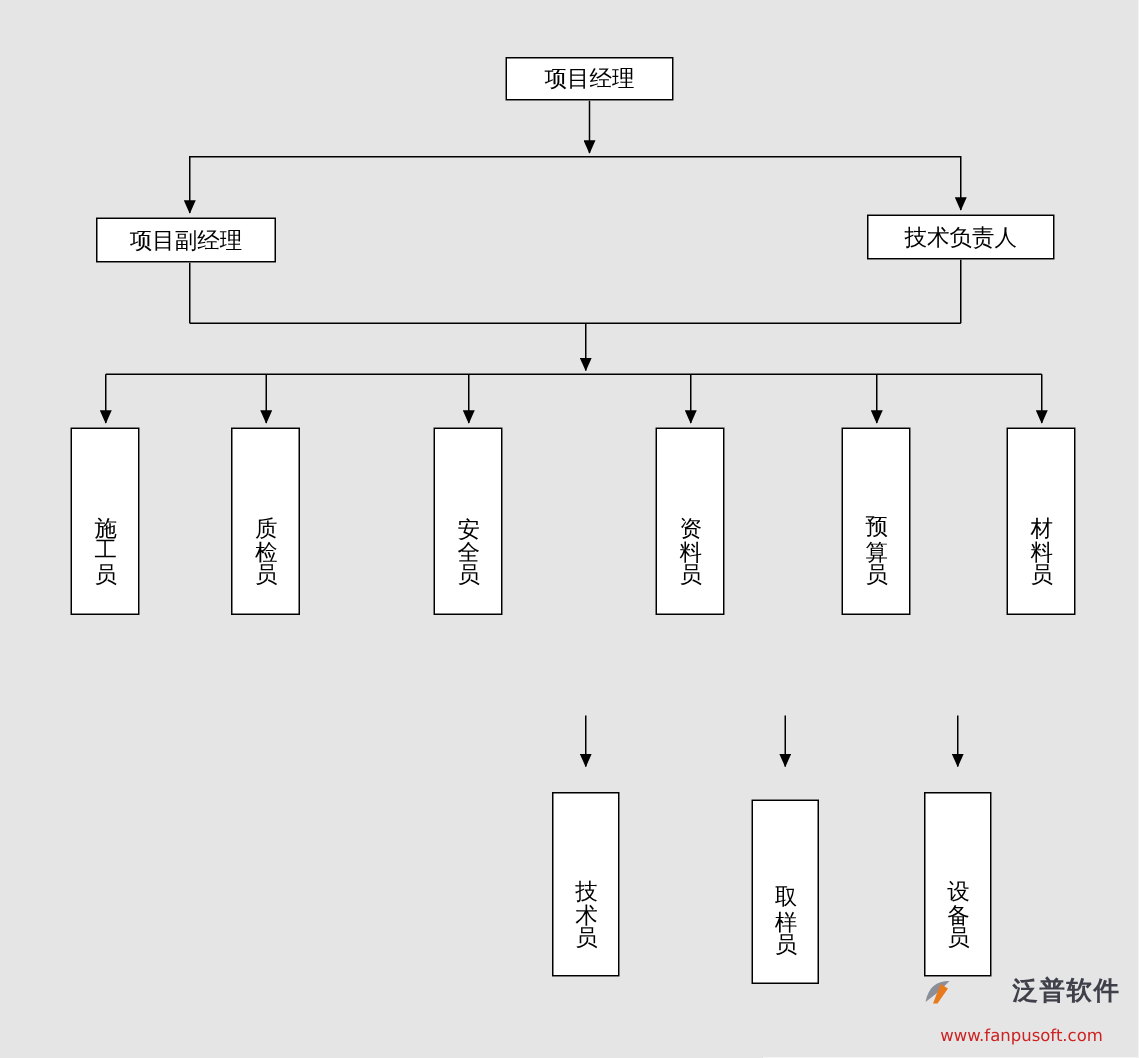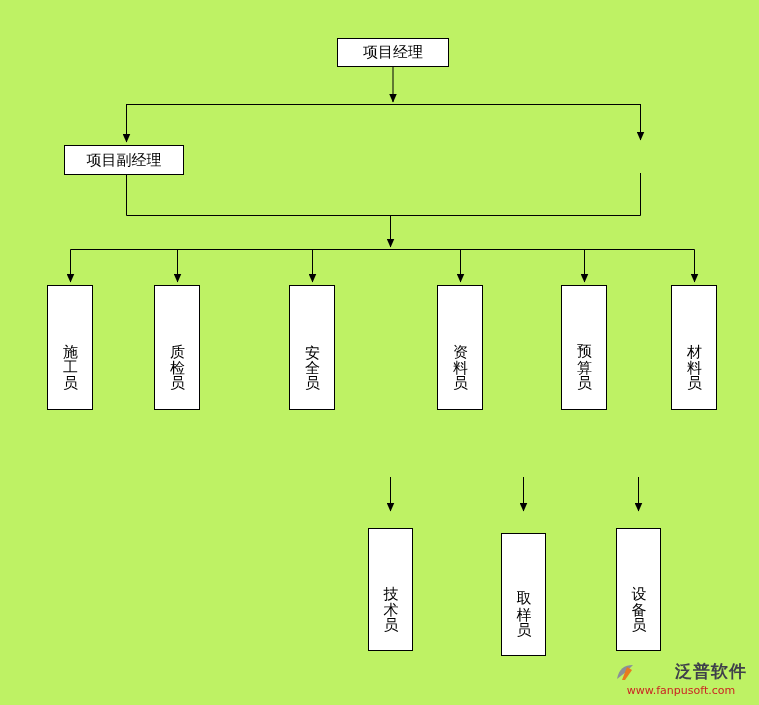--- a/index.html
+++ b/index.html
@@ -1,36 +1,36 @@
 <!DOCTYPE html>
 <html><head>
 <meta charset="utf-8">
 <style>
   * { margin:0; padding:0; box-sizing:border-box; }
   html,body { background:#fff; }
   body { font-family:"DejaVu Sans","Liberation Sans",sans-serif; color:#000; }
   .canvas {
-    position:relative; width:759px; height:705px; background:#bef264;
+    position:relative; width:759px; height:705px; background:#e5e5e5;
     margin:0 auto; overflow:hidden;
   }
   .connector-layer { position:absolute; left:0; top:0; width:759px; height:705px; }
   .connector-layer line { stroke:#000; stroke-width:1; }
   .node {
     position:absolute; border:1px solid #000; background:#fff;
     display:flex; align-items:center; justify-content:center;
     font-size:15px; line-height:1; color:#000;
   }
   .vtext {
     writing-mode:vertical-rl; text-orientation:upright;
     letter-spacing:16px; margin-bottom:-16px; line-height:1;
   }
   .brand { position:absolute; right:12px; bottom:8px; text-align:center; }
   .brand-top { display:flex; align-items:center; justify-content:flex-start; gap:3px; }
   .brand-name { font-weight:bold; font-size:17px; color:#3f404a; letter-spacing:1px;margin-left:37px; }
-  .brand-url { font-size:11px; color:#cc2222; margin-top:1px; }
+  .brand-url { font-size:11px; color:#cc2222; margin-top:12px; }
 </style>
 </head>
 <body>
 
 <div class="canvas">
 
   <svg class="connector-layer" width="759" height="705" viewBox="0 0 759 705">
     <defs>
       <marker id="arw" markerWidth="9" markerHeight="8" refX="8.5" refY="4" orient="auto">
         <polygon points="0,0 9,4 0,8" fill="#000"></polygon>
@@ -61,20 +61,23 @@
       <line x1="638.5" y1="477" x2="638.5" y2="511" marker-end="url(#arw)"></line>
     </g>
   </svg>
 
   <div class="node" style="left:337px; top:38px; width:112px; height:29px;">
     <span>项目经理</span>
   </div>
 
   <div class="node" style="left:64px; top:145px; width:120px; height:30px;">
     <span>项目副经理</span>
+  </div>
+  <div class="node" style="left:578px; top:143px; width:125px; height:30px;">
+    <span>技术负责人</span>
   </div>
 
   <div class="node" style="left:47px; top:285px; width:46px; height:125px;">
     <span class="vtext">施工员</span>
   </div>
   <div class="node" style="left:154px; top:285px; width:46px; height:125px;">
     <span class="vtext">质检员</span>
   </div>
   <div class="node" style="left:289px; top:285px; width:46px; height:125px;">
     <span class="vtext">安全员</span>

